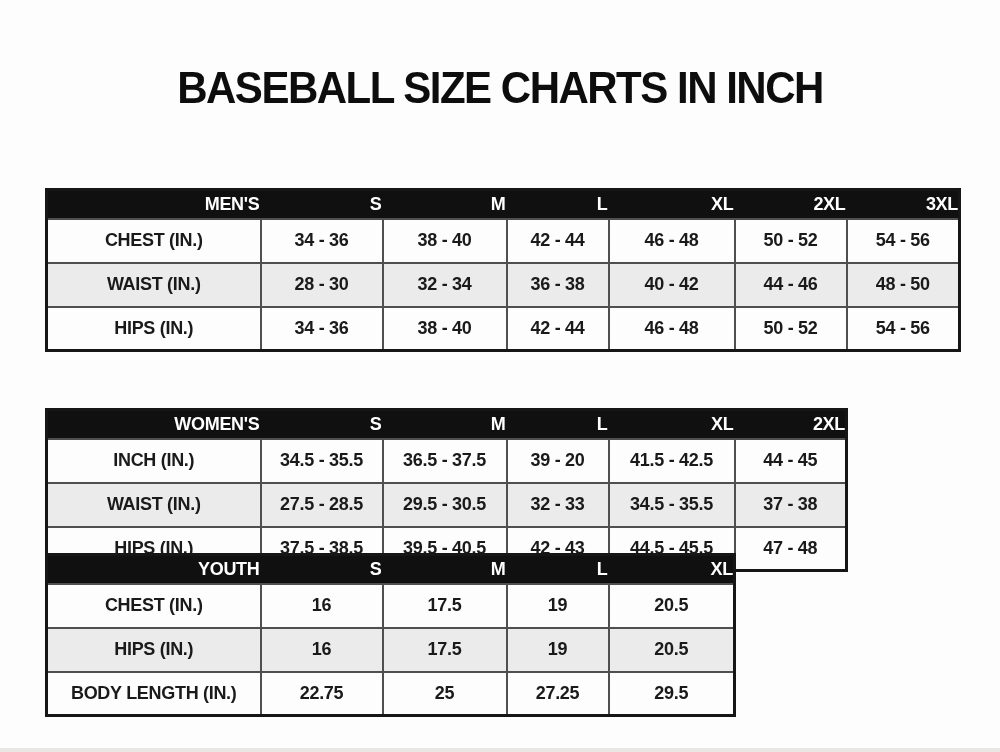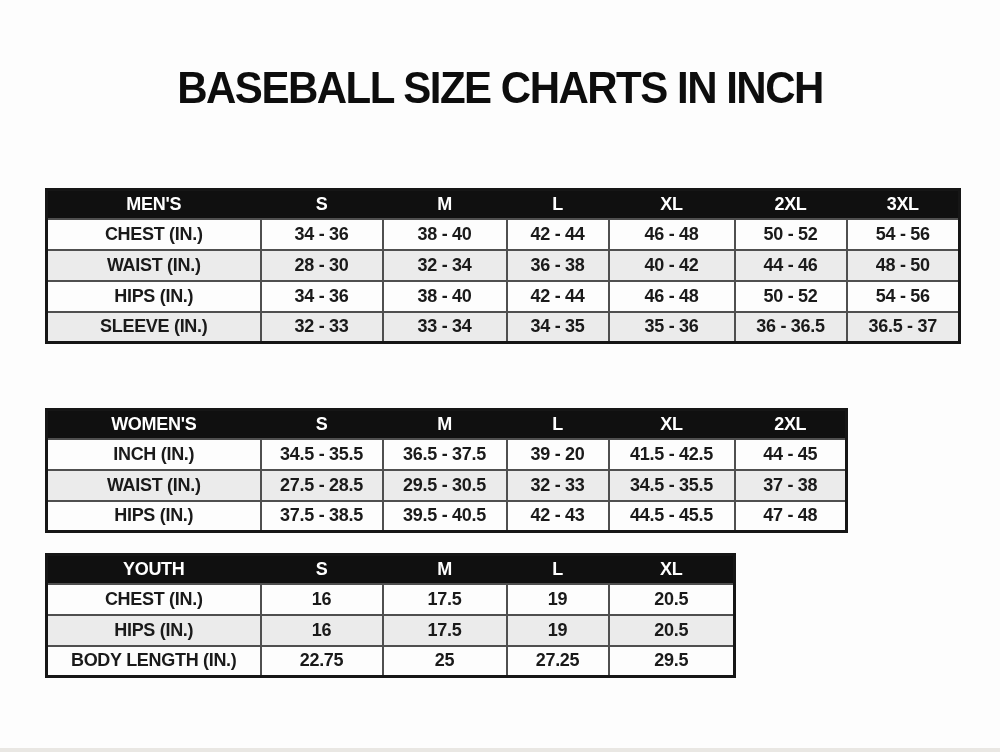--- a/index.html
+++ b/index.html
@@ -46,26 +46,27 @@
     border:2px solid var(--grid);
     padding:0;margin:0;
     text-align:center;vertical-align:middle;
     font-size:18px;font-weight:700;
     color:var(--text);
     letter-spacing:-0.3px;
     white-space:nowrap;
     overflow:hidden;
   }
   .size-table thead tr{height:29px;}
-  .size-table tbody tr{height:31px;}
+  .size-table tbody tr{height:44px;}
   .size-table thead th{
     background:var(--header-bg);
     color:var(--header-text);
     border-color:var(--header-bg);
     border-bottom-color:var(--grid);
+    text-align:right;
   }
   .size-table tbody tr:nth-child(even){background:var(--row-alt-bg);}
   .page-bottom-edge{
     position:absolute;left:0;right:0;bottom:0;height:4px;
     background:#e9e7e3;
   }
 </style>
 </head>
 <body>
 
@@ -113,29 +114,20 @@
       </tr>
       <tr>
         <th scope="row">HIPS (IN.)</th>
         <td>34 - 36</td>
         <td>38 - 40</td>
         <td>42 - 44</td>
         <td>46 - 48</td>
         <td>50 - 52</td>
         <td>54 - 56</td>
       </tr>
-      <tr>
-        <th scope="row">SLEEVE (IN.)</th>
-        <td>32 - 33</td>
-        <td>33 - 34</td>
-        <td>34 - 35</td>
-        <td>35 - 36</td>
-        <td>36 - 36.5</td>
-        <td>36.5 - 37</td>
-      </tr>
     </tbody>
   </table>
 
 <table class="size-table" id="table-womens">
     <colgroup>
       <col>
       <col>
       <col>
       <col>
       <col>

